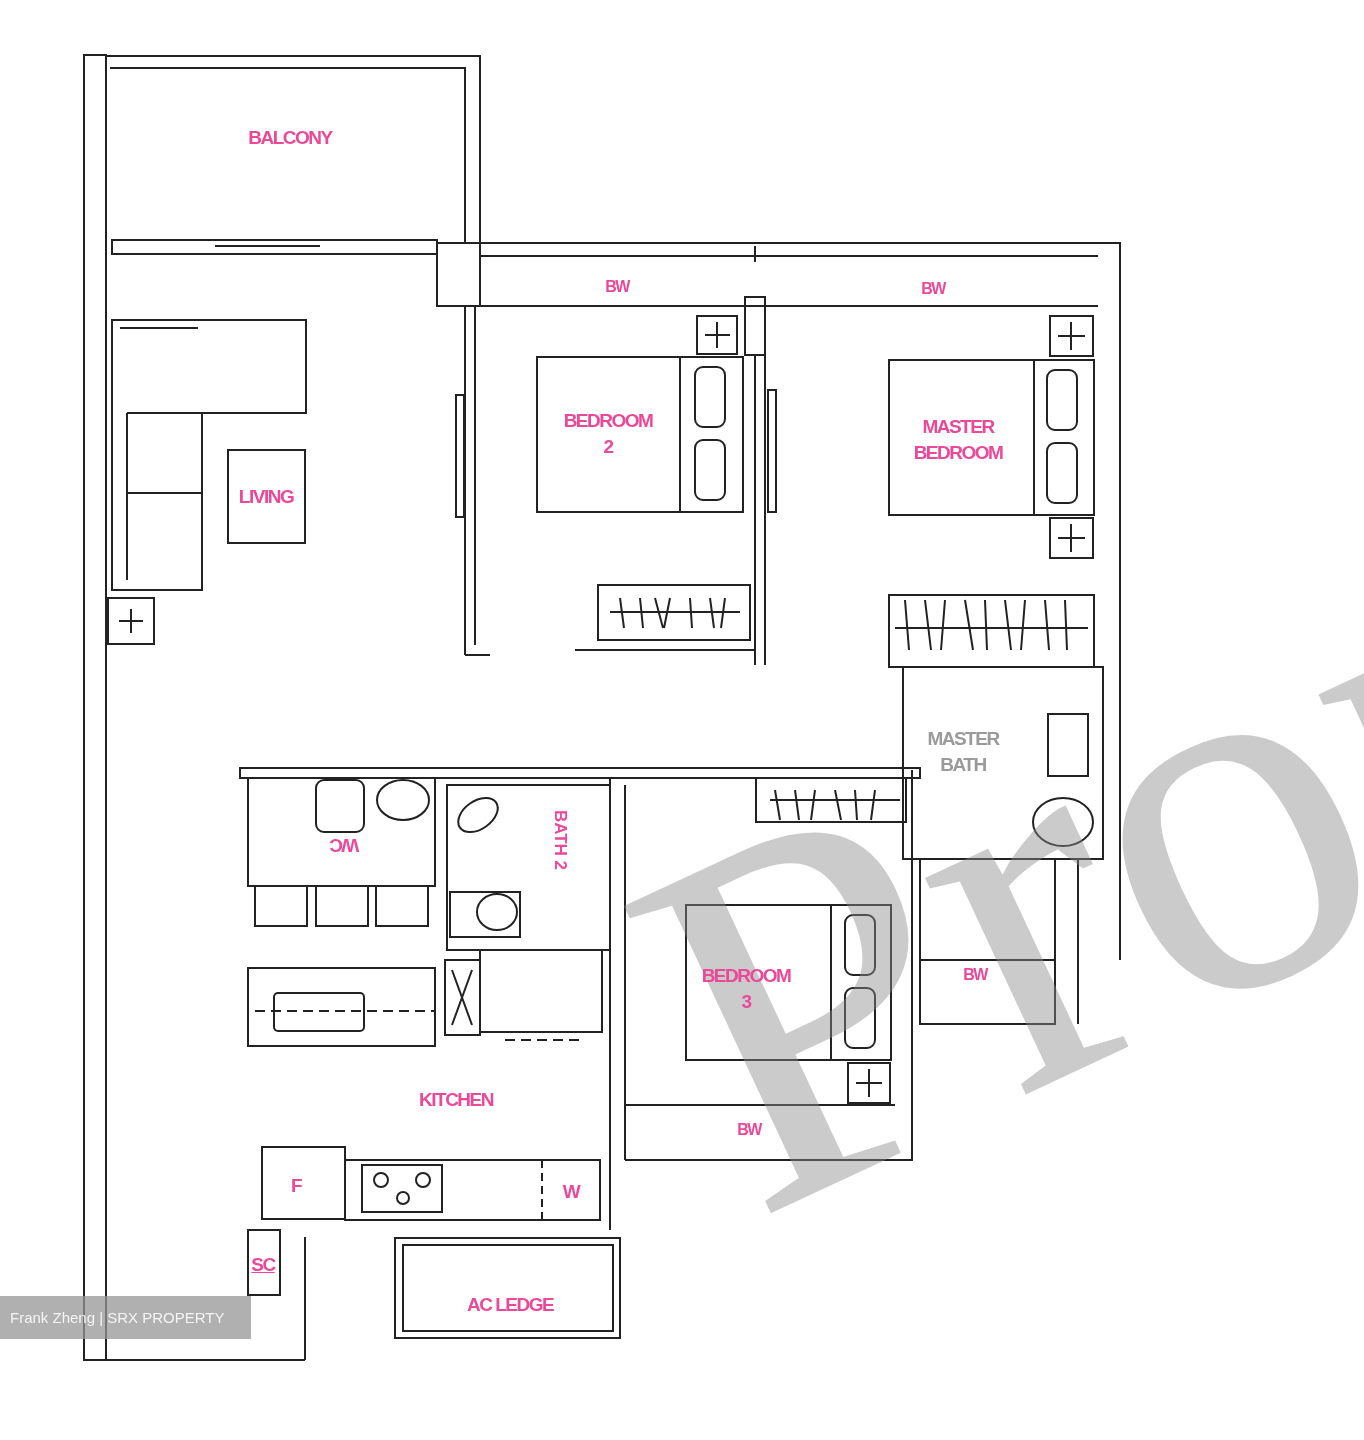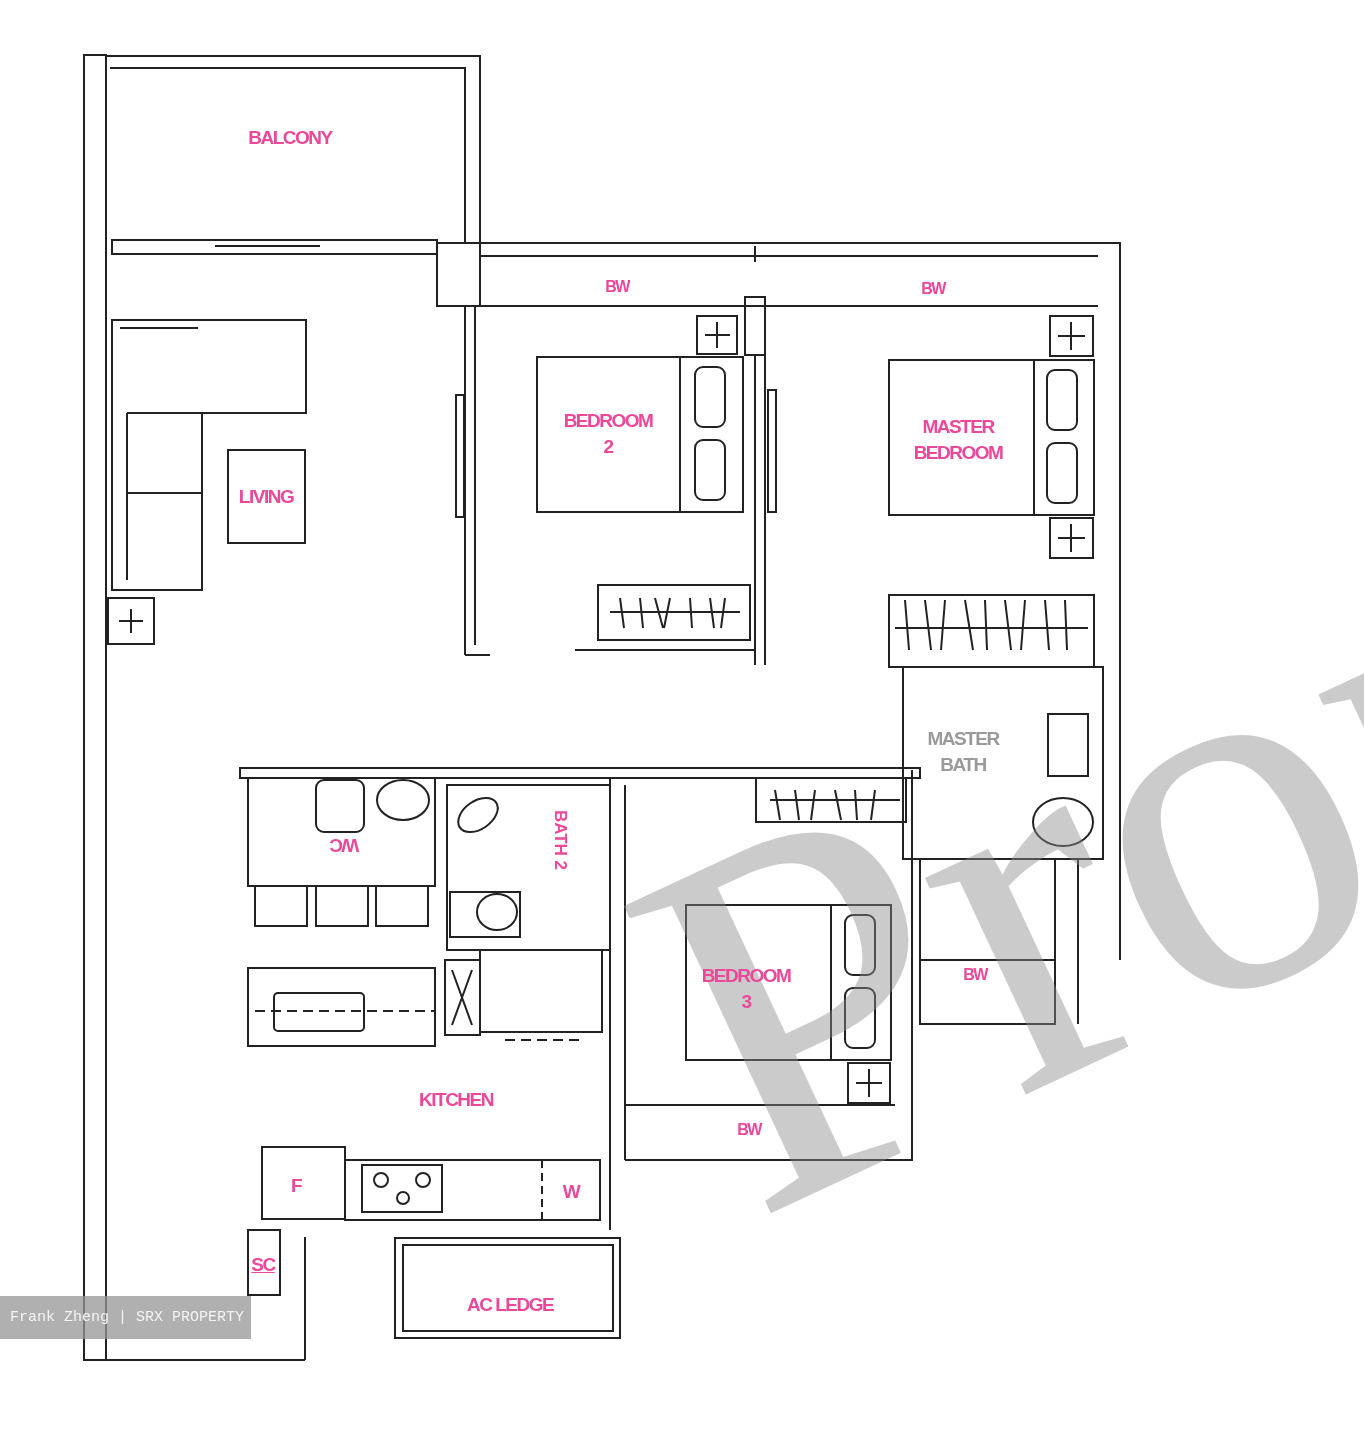--- a/index.html
+++ b/index.html
@@ -1,21 +1,21 @@
 <!DOCTYPE html>
 <html><head>
 <meta charset="utf-8">
 <style>
   html, body { margin:0; padding:0; background:#ffffff; }
   body { width:1364px; height:1440px; position:relative; overflow:hidden; font-family:"Liberation Sans", sans-serif; }
   #plan { position:absolute; left:0; top:0; width:1364px; height:1440px; }
   .lbl { position:absolute; font-family:"Liberation Sans", sans-serif; font-weight:bold; color:#ec4899; font-size:19px; letter-spacing:-1.5px; text-align:center; line-height:26px; white-space:pre; transform:translate(-50%,-50%); }
   .lbl.faint { color:#9a9a9a; }
   .lbl.vertical { writing-mode:vertical-rl; transform:translate(-50%,-50%); font-size:17px; letter-spacing:0; }
-  #credit { position:absolute; left:0; top:1296px; width:251px; height:43px; background:rgba(150,150,150,0.75); color:#f4f4f4; font-size:15px; line-height:43px; padding-left:10px; box-sizing:border-box; font-family:Liberation Mono, monospace; }
+  #credit { position:absolute; left:0; top:1296px; width:251px; height:43px; background:rgba(150,150,150,0.75); color:#f4f4f4; font-size:15px; line-height:43px; padding-left:10px; box-sizing:border-box; font-family:Liberation Sans, sans-serif; }
   #watermark { position:absolute; left:0; top:0; width:1364px; height:1440px; pointer-events:none; }
 </style>
 </head>
 <body>
 
 <svg id="plan" viewBox="0 0 1364 1440" xmlns="http://www.w3.org/2000/svg">
   <g fill="none" stroke="#222" stroke-width="2">
 
     <g>
       <rect x="84" y="55" width="22" height="1305"></rect>

